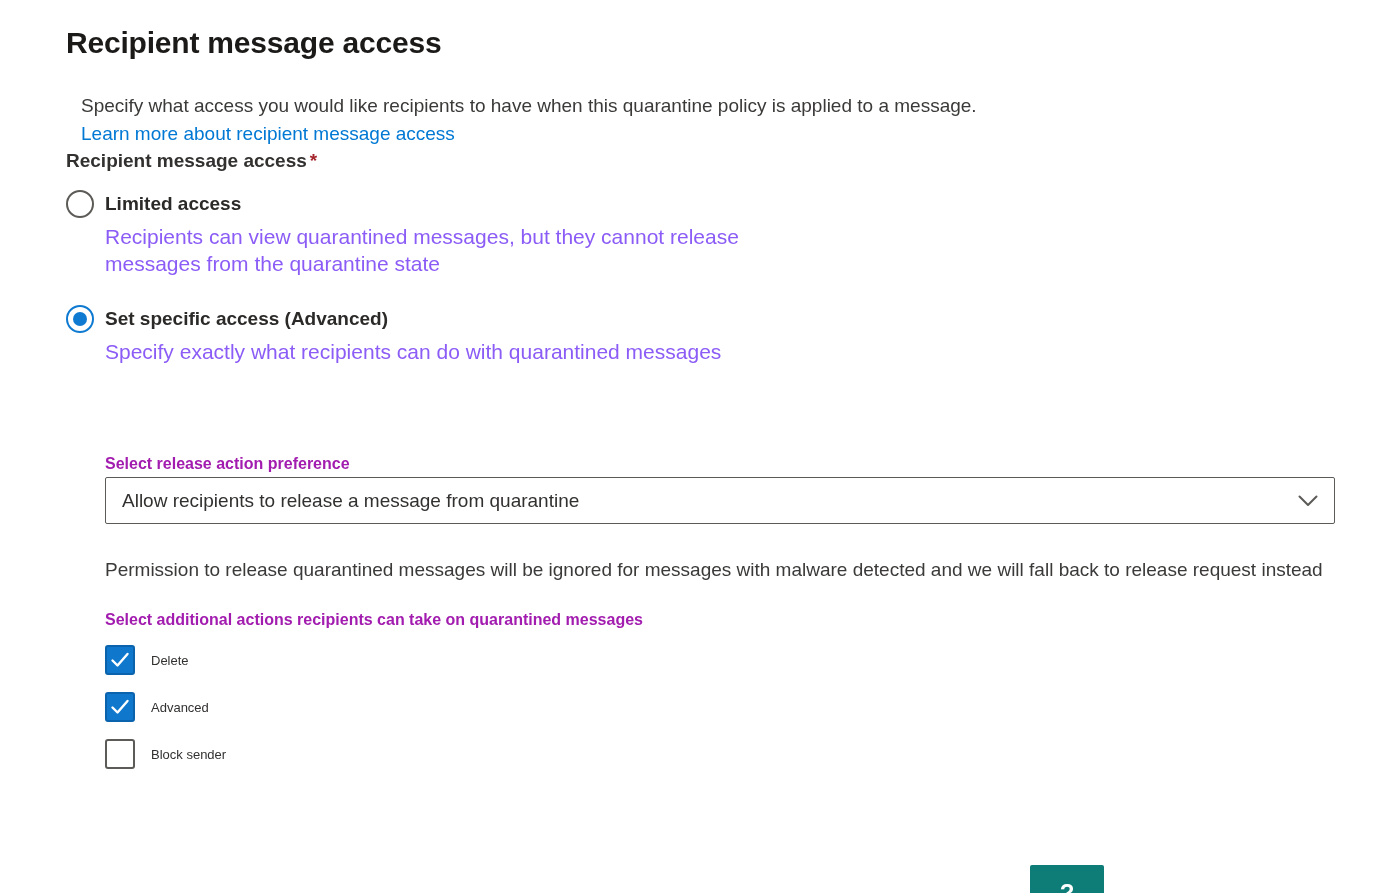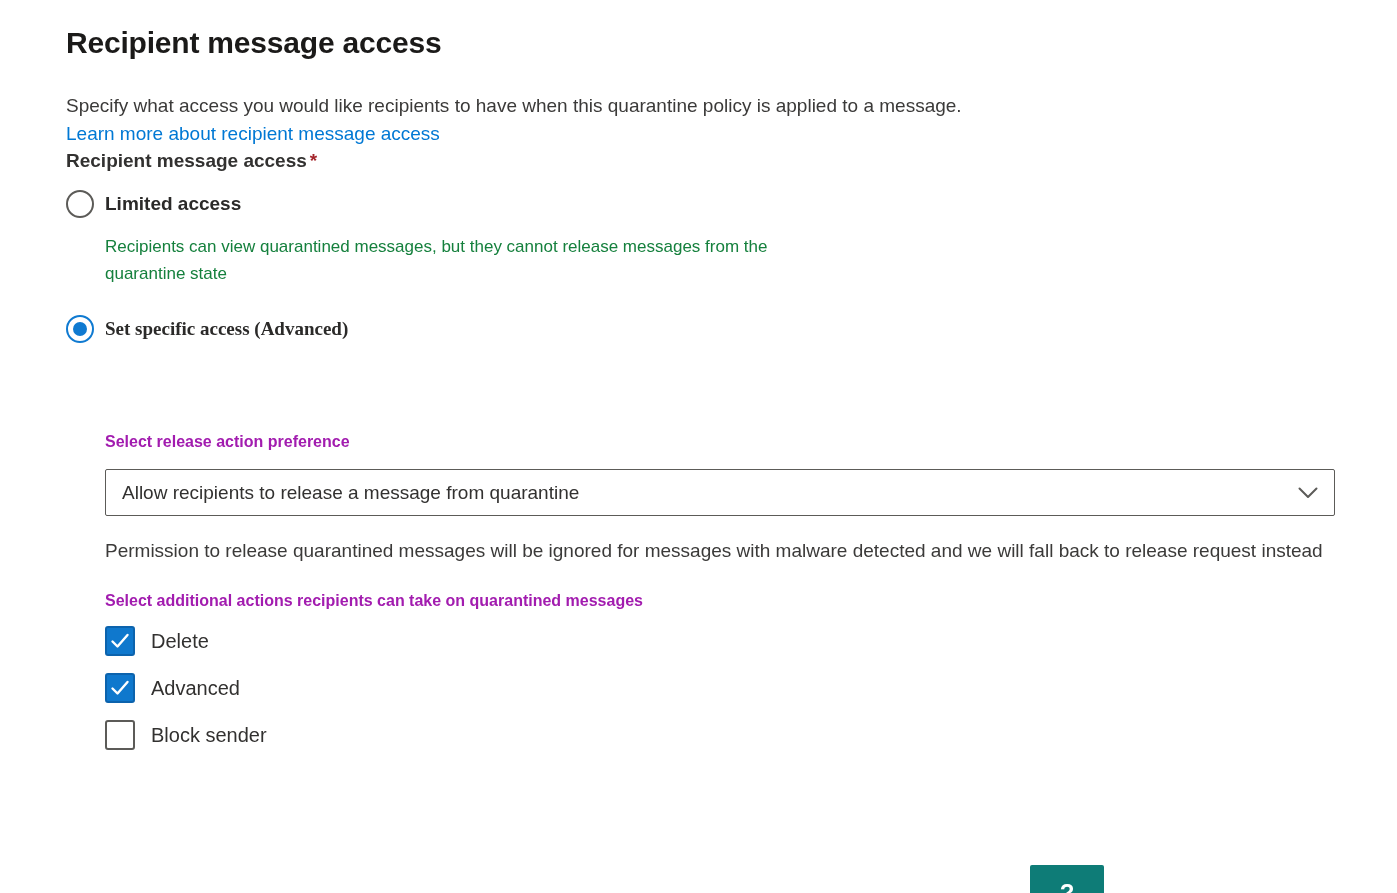--- a/index.html
+++ b/index.html
@@ -16,99 +16,98 @@
   .page-title {
     margin: 0;
     font-size: 30px;
     line-height: 30px;
     font-weight: 700;
     color: #1b1a19;
     letter-spacing: -0.2px;
   }
 
   .intro {
-    margin: 34px 0 0 0;
+    margin: 34px 0 0 15px;
     max-width: 1267px;
     font-size: 19px;
     line-height: 28px;
     color: #3b3a39;
   }
   .link { color: #0078d4; text-decoration: none; cursor: pointer; }
 
   .field-label {
     font-size: 19px;
     line-height: 26px;
     font-weight: 600;
     color: #323130;
   }
   .required { color: #a4262c; font-weight: 600; margin-left: 3px; }
 
   .radio-option { display: flex; margin-top: 16px; cursor: pointer; }
-  .radio-option.second { margin-top: 28px; font-family: Liberation Serif, serif; }
+  .radio-option.second { margin-top: 28px; }
   .radio-circle {
     flex: 0 0 auto;
     width: 28px; height: 28px;
     border: 2px solid #5c5b58;
     border-radius: 50%;
     background: #fff;
     display: flex; align-items: center; justify-content: center;
   }
   .radio-circle.checked { border-color: #0f7ad1; }
   .radio-dot { display: none; width: 14px; height: 14px; border-radius: 50%; background: #0f7ad1; }
   .radio-circle.checked .radio-dot { display: block; }
   .radio-text { margin-left: 11px; }
   .radio-label {
     font-size: 19px; line-height: 28px; font-weight: 700; color: #2b2a29;
   }
   .radio-desc {
-    margin-top: 15px;
-    font-size: 17px; line-height: 27px;
-    color: #15803d;
+    margin-top: 5px;
+    font-size: 21px; line-height: 27px;
+    color: #8b5cf6;
   }
   .radio-desc.limited { max-width: 720px; }
 
   .sub-section { margin-left: 39px; margin-top: 86px; width: 1230px; }
   .sub-label {
     font-size: 16px; line-height: 26px; font-weight: 600; color: #a21caf;
   }
   .dropdown {
-    margin-top: 14px;
     width: 1230px; height: 47px;
     border: 1px solid #5c5b58;
     border-radius: 2px;
     background: #fff;
     display: flex; align-items: center;
     padding: 0 16px;
     cursor: pointer;
   }
   .dropdown-value { flex: 1 1 auto; font-size: 19px; color: #323130; }
   .chevron { flex: 0 0 auto; display: flex; align-items: center; }
 
   .note {
-    margin: 20px 0 0 0;
+    margin: 31px 0 0 0;
     font-size: 19px; line-height: 29px;
     color: #3b3a39;
     max-width: 1230px;
   }
   .sub-label.actions { margin-top: 23px; }
 
   .checkbox-row { display: flex; align-items: center; margin-top: 17px; cursor: pointer; }
   .checkbox-row.first { margin-top: 12px; }
   .checkbox {
     flex: 0 0 auto;
     width: 30px; height: 30px;
     border: 2px solid #5c5b58;
     border-radius: 3px;
     background: #fff;
     display: flex; align-items: center; justify-content: center;
   }
   .checkbox .check-svg { display: none; }
   .checkbox.checked { background: #0f78cd; border-color: #0c63ad; }
   .checkbox.checked .check-svg { display: block; }
-  .cb-label { margin-left: 16px; font-size: 20px; color: #323130; }
+  .cb-label { margin-left: 16px; font-size: 13px; color: #323130; }
 
   .help-button {
     position: absolute;
     right: 5px; bottom: -28px;
     width: 74px; height: 56px;
     background: #0e7c77;
     border-radius: 2px;
     display: flex; align-items: center; justify-content: center;
     color: #ffffff;
     font-size: 24px; font-weight: 600;
@@ -133,20 +132,21 @@
       <span class="radio-desc limited" style="display:block">Recipients can view quarantined messages, but they cannot release messages from the quarantine state</span>
     </span>
   </div>
 
   <div class="radio-option second">
     <span class="radio-circle checked">
         <span class="radio-dot"></span>
       </span>
     <span class="radio-text">
       <span class="radio-label" style="display:block">Set specific access (Advanced)</span>
+      <span class="radio-desc" style="display:block">Specify exactly what recipients can do with quarantined messages</span>
     </span>
   </div>
 
   <div class="sub-section">
 
     <div class="sub-label">Select release action preference</div>
 
     <div class="dropdown">
       <span class="dropdown-value">Allow recipients to release a message from quarantine</span>
       <span class="chevron">

